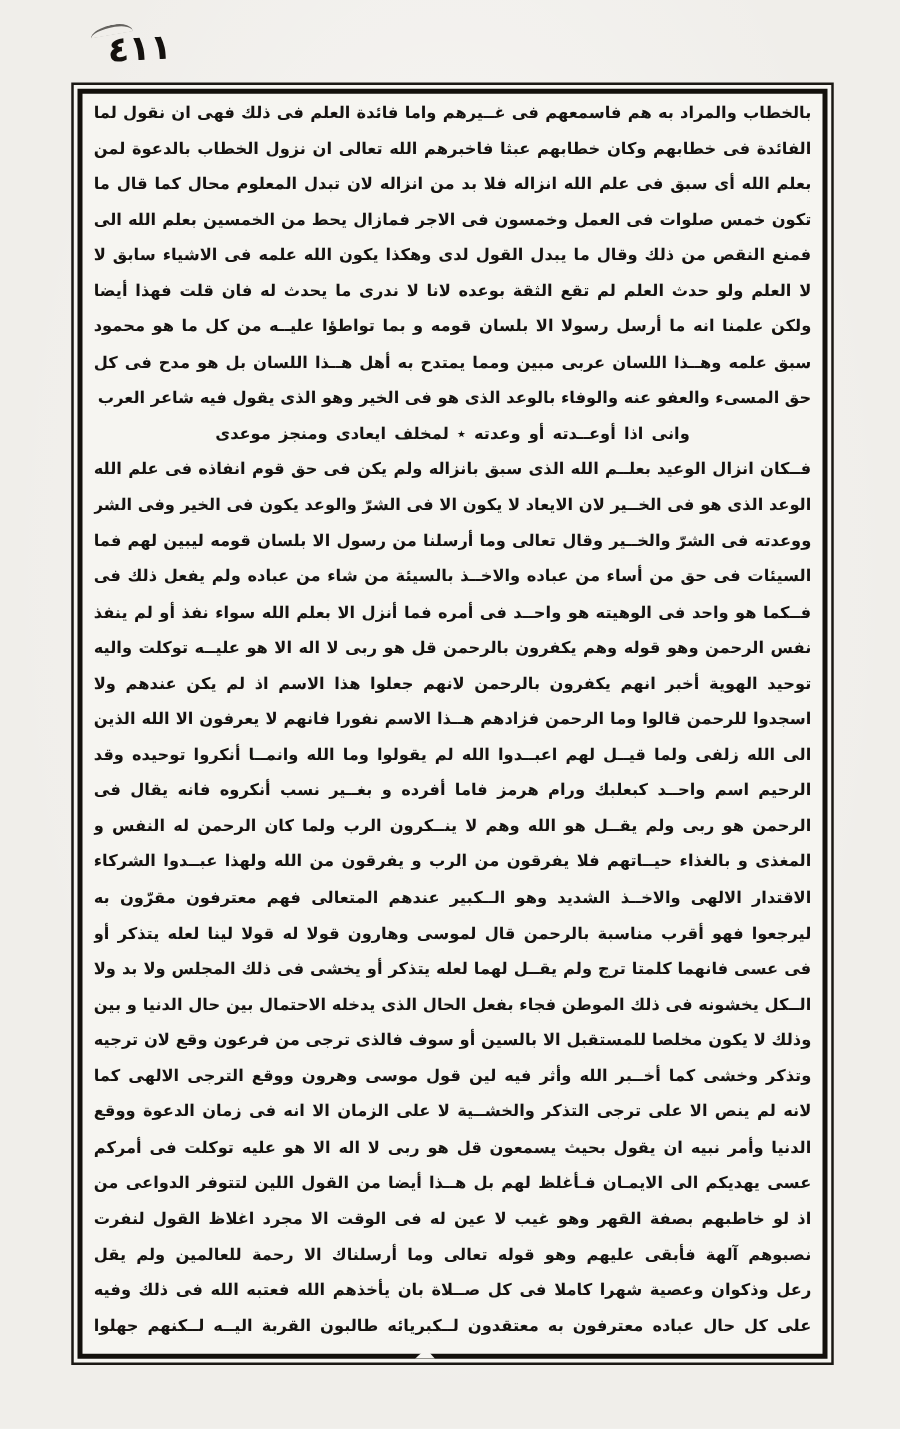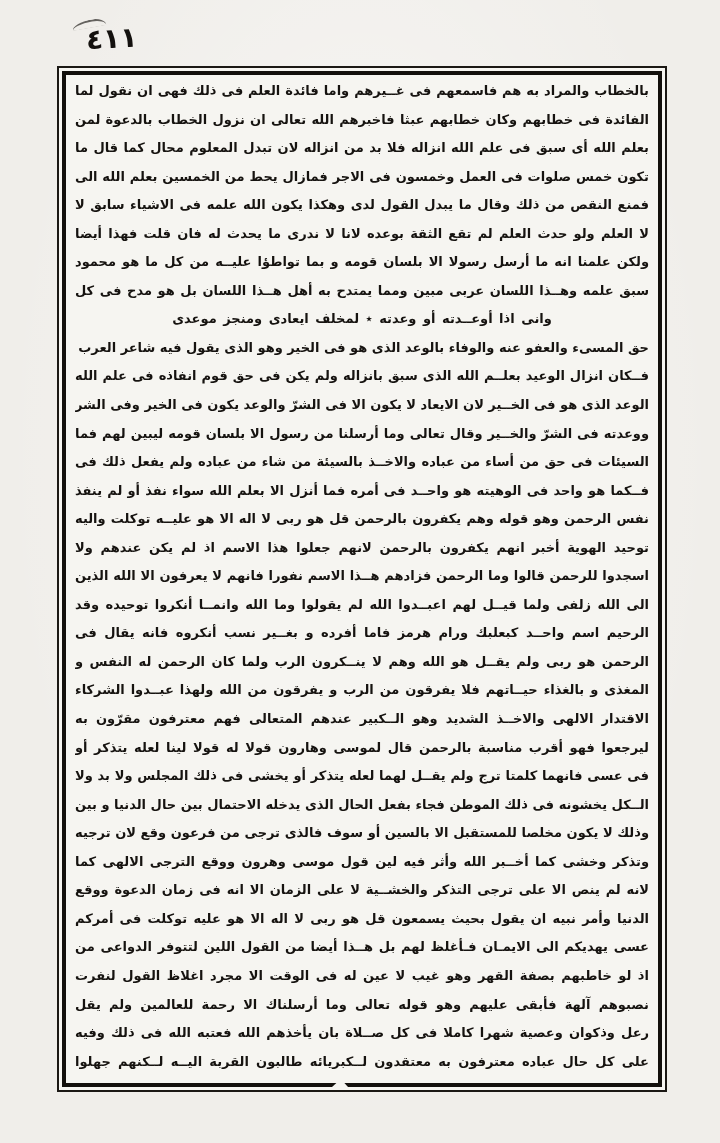--- a/index.html
+++ b/index.html
@@ -81,22 +81,22 @@
   <div class="frame-inner">
     <div class="text-area">
         <div class="line justify">بالخطاب والمراد به هم فاسمعهم فى غــيرهم واما فائدة العلم فى ذلك فهى ان نقول لما علم الله ان قوما لا يؤمنون ارتفعت</div>
         <div class="line justify">الفائدة فى خطابهم وكان خطابهم عبثا فاخبرهم الله تعالى ان نزول الخطاب بالدعوة لمن ليس يقبله فى علم الله انه انمــا أنزل</div>
         <div class="line justify">بعلم الله أى سبق فى علم الله انزاله فلا بد من انزاله لان تبدل المعلوم محال كما قال ما يبــدل القول لدى لانه سبق فى علم الله ان</div>
         <div class="line justify">تكون خمس صلوات فى العمل وخمسون فى الاجر فمازال يحط من الخمسين بعلم الله الى ان انتهى الى علم الله باثبات الخمس</div>
         <div class="line justify">فمنع النقص من ذلك وقال ما يبدل القول لدى وهكذا يكون الله علمه فى الاشياء سابق لا يحدث له علم بل يحدث التعلق</div>
         <div class="line justify">لا العلم ولو حدث العلم لم تقع الثقة بوعده لانا لا ندرى ما يحدث له فان قلت فهذا أيضا يلزم فى الوعيد قلنا كذا كنا نقول</div>
         <div class="line justify">ولكن علمنا انه ما أرسل رسولا الا بلسان قومه و بما تواطؤا عليــه من كل ما هو محمود فيعاملهم بذلك فى شرعهم كذا</div>
         <div class="line justify">سبق علمه وهــذا اللسان عربى مبين ومما يمتدح به أهل هــذا اللسان بل هو مدح فى كل أمة التجاوز عن انفاذ الوعيد فى</div>
+        <div class="line end">حق المسىء والعفو عنه والوفاء بالوعد الذى هو فى الخير وهو الذى يقول فيه شاعر العرب</div>
         <div class="line verse">وانى اذا أوعــدته أو وعدته ٭ لمخلف ايعادى ومنجز موعدى</div>
-        <div class="line end">حق المسىء والعفو عنه والوفاء بالوعد الذى هو فى الخير وهو الذى يقول فيه شاعر العرب</div>
         <div class="line justify">فــكان انزال الوعيد بعلــم الله الذى سبق بانزاله ولم يكن فى حق قوم انفاذه فى علم الله ولو كان فى علم الله لنفذ فهم كما ينفذ</div>
         <div class="line justify">الوعد الذى هو فى الخــير لان الايعاد لا يكون الا فى الشرّ والوعد يكون فى الخير وفى الشر معا يقال أوعدته فى الشرّ</div>
         <div class="line justify">ووعدته فى الشرّ والخــير وقال تعالى وما أرسلنا من رسول الا بلسان قومه ليبين لهم فما بين لهم تعالى التجاوز عن</div>
         <div class="line justify">السيئات فى حق من أساء من عباده والاخــذ بالسيئة من شاء من عباده ولم يفعل ذلك فى الوعد بالخــير فاعلمنا ما فى علمه</div>
         <div class="line justify">فــكما هو واحد فى الوهيته هو واحــد فى أمره فما أنزل الا بعلم الله سواء نفذ أو لم ينفذ ۞التوحيد الرابع عشر۞ من</div>
         <div class="line justify">نفس الرحمن وهو قوله وهم يكفرون بالرحمن قل هو ربى لا اله الا هو عليــه توكلت واليه متاب هــذا توحيد الرجعة وهو</div>
         <div class="line justify">توحيد الهوية أخبر انهم يكفرون بالرحمن لانهم جعلوا هذا الاسم اذ لم يكن عندهم ولا سمعوا به قبــل هذا فلما قيــل لهم</div>
         <div class="line justify">اسجدوا للرحمن قالوا وما الرحمن فزادهم هــذا الاسم نفورا فانهم لا يعرفون الا الله الذين يعبدون الشركاء ليقربوهم</div>
         <div class="line justify">الى الله زلفى ولما قيــل لهم اعبــدوا الله لم يقولوا وما الله وانمــا أنكروا توحيده وقد نقل انهم كانوا يعرفونه مركبا الرحمن</div>
         <div class="line justify">الرحيم اسم واحــد كبعلبك ورام هرمز فاما أفرده و بغــير نسب أنكروه فانه يقال فى النسب بعلىّ فقال لهم الداعى</div>

